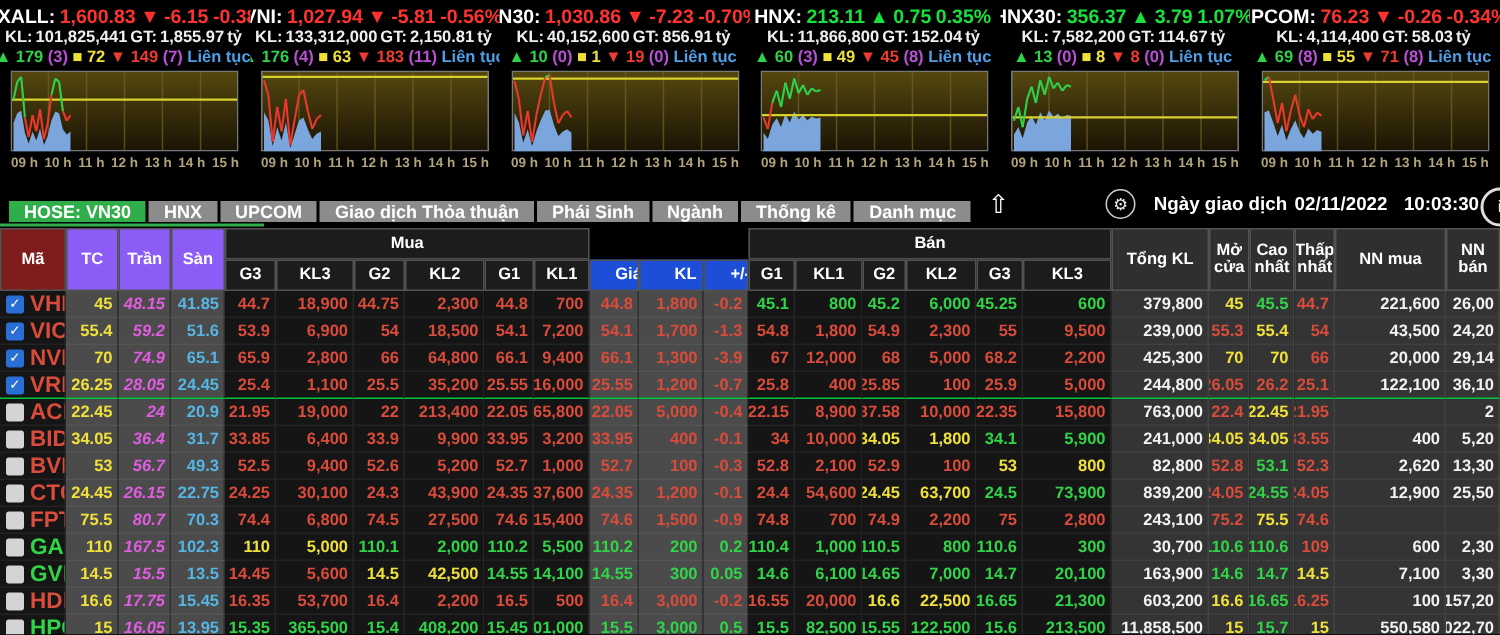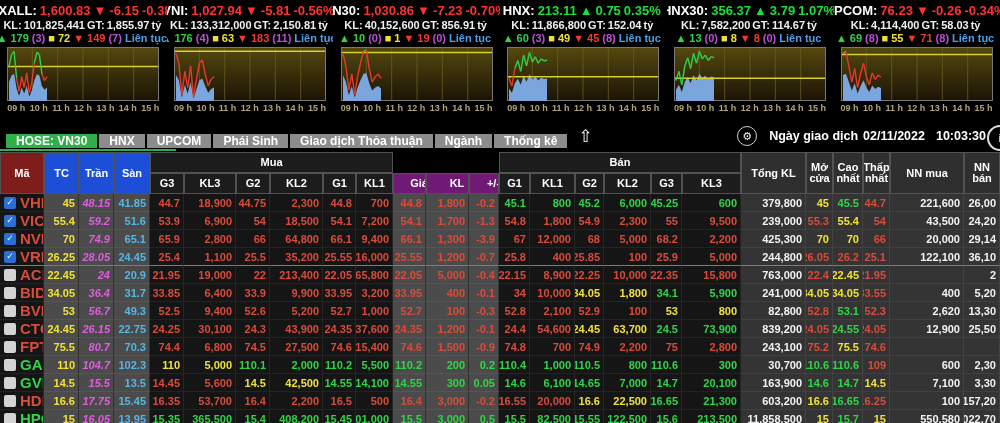--- a/index.html
+++ b/index.html
@@ -33,24 +33,24 @@
   .date{margin-right:5px;white-space:nowrap;}
   .time{margin-left:6px;margin-right:0;}
   .corner-circle{position:absolute;right:-13px;top:1px;width:22px;height:22px;border:2px solid #ddd;border-radius:50%;color:#eee;font-size:11px;font-weight:bold;display:flex;align-items:center;justify-content:center;}
 
   
   .cols{display:grid;grid-template-columns:44px 35px 35px 36px 34px 52px 34px 53px 33px 37px 33px 43px 30px 31px 45px 29px 47px 31px 59px 65px 27px 30px 27px 74px 36px;}
   .thead{position:relative;margin-top:4px;grid-template-rows:21px 21px;}
   .thead::before{content:"";position:absolute;left:0;top:-3px;width:176px;height:2px;background:#2fae49;}
   .th{border:1px solid #525252;color:#fff;font-weight:bold;font-size:11px;line-height:11px;display:flex;align-items:center;justify-content:center;text-align:center;overflow:hidden;padding:0 1px;}
   .h-ma{background:#7f1d1d;}
-  .h-ref{background:#1d4ed8;}
+  .h-ref{background:#8b5cf6;}
   .h-grp{background:#1c1c1c;}
   .h-sub{background:#1c1c1c;}
-  .h-khop{background:#701a75;padding-left:20px;}
+  .h-khop{background:#1d4ed8;padding-left:20px;}
   .h-mid{background:#2f2f2f;}
   .tbody{height:230px;overflow:hidden;}
   .tr{height:18px;}
   .td{font-size:11px;font-weight:bold;display:flex;align-items:center;justify-content:flex-end;padding-right:3px;white-space:nowrap;overflow:hidden;border-right:1px solid rgba(255,255,255,.07);border-bottom:1px solid rgba(255,255,255,.06);}
   .tr.sep .td{border-bottom:1px solid #00c838;}
   .z-dark{background:#151515;}
   .z-gray{background:#4b4b4b;border-right-color:rgba(0,0,0,.35);}
   .z-mid{background:#343434;}
   .td.ma{justify-content:flex-start;padding-left:2px;}
   .cb{display:inline-flex;width:12px;height:12px;border-radius:2px;background:#d4d4d4;margin:0 4px 0 2px;align-items:center;justify-content:center;font-size:9px;line-height:9px;color:#fff;flex:none;cursor:pointer;}
@@ -296,24 +296,25 @@
           <span>15 h</span>
         </div>
       </div>
     </div>
 
   <div class="tabrow">
     <div class="tabs">
         <div class="tab active">HOSE: VN30</div>
         <div class="tab">HNX</div>
         <div class="tab">UPCOM</div>
+        <div class="tab">Giao dịch Thỏa thuận</div>
         <div class="tab">Phái Sinh</div>
-        <div class="tab">Giao dịch Thỏa thuận</div>
         <div class="tab">Ngành</div>
         <div class="tab">Thống kê</div>
+        <div class="tab">Danh mục</div>
       </div>
     <span class="uparrow">⇧</span>
     <div class="right-controls">
       <span class="gear">
           <span>⚙</span>
         </span>
       <span class="date">Ngày giao dịch</span>
       <span class="date">02/11/2022</span>
       <span class="date time">10:03:30</span>
     </div>
@@ -485,21 +486,21 @@
         <div class="td z-dark cr">19,000</div>
         <div class="td z-dark cr">22</div>
         <div class="td z-dark cr">213,400</div>
         <div class="td z-dark cr">22.05</div>
         <div class="td z-dark cr">65,800</div>
         <div class="td z-gray cr">22.05</div>
         <div class="td z-gray cr">5,000</div>
         <div class="td z-gray cr">-0.4</div>
         <div class="td z-dark cr">22.15</div>
         <div class="td z-dark cr">8,900</div>
-        <div class="td z-dark cr">22.25</div>
+        <div class="td z-dark cr">37.58</div>
         <div class="td z-dark cr">10,000</div>
         <div class="td z-dark cr">22.35</div>
         <div class="td z-dark cr">15,800</div>
         <div class="td z-mid cw">763,000</div>
         <div class="td z-mid cr">22.4</div>
         <div class="td z-mid cy">22.45</div>
         <div class="td z-mid cr">21.95</div>
         <div class="td z-mid cw"></div>
         <div class="td z-mid cw">2</div>
       </div>
@@ -622,21 +623,21 @@
         <div class="td z-mid cr">74.6</div>
         <div class="td z-mid cw"></div>
         <div class="td z-mid cw"></div>
       </div>
       <div class="tr cols">
         <div class="td ma z-dark">
           <span class="cb"></span>
           <span class="tick cg">GAS</span>
         </div>
         <div class="td z-gray cy">110</div>
-        <div class="td z-gray cm">104.7</div>
+        <div class="td z-gray cm">167.5</div>
         <div class="td z-gray cc">102.3</div>
         <div class="td z-dark cy">110</div>
         <div class="td z-dark cy">5,000</div>
         <div class="td z-dark cg">110.1</div>
         <div class="td z-dark cg">2,000</div>
         <div class="td z-dark cg">110.2</div>
         <div class="td z-dark cg">5,500</div>
         <div class="td z-gray cg">110.2</div>
         <div class="td z-gray cg">200</div>
         <div class="td z-gray cg">0.2</div>

